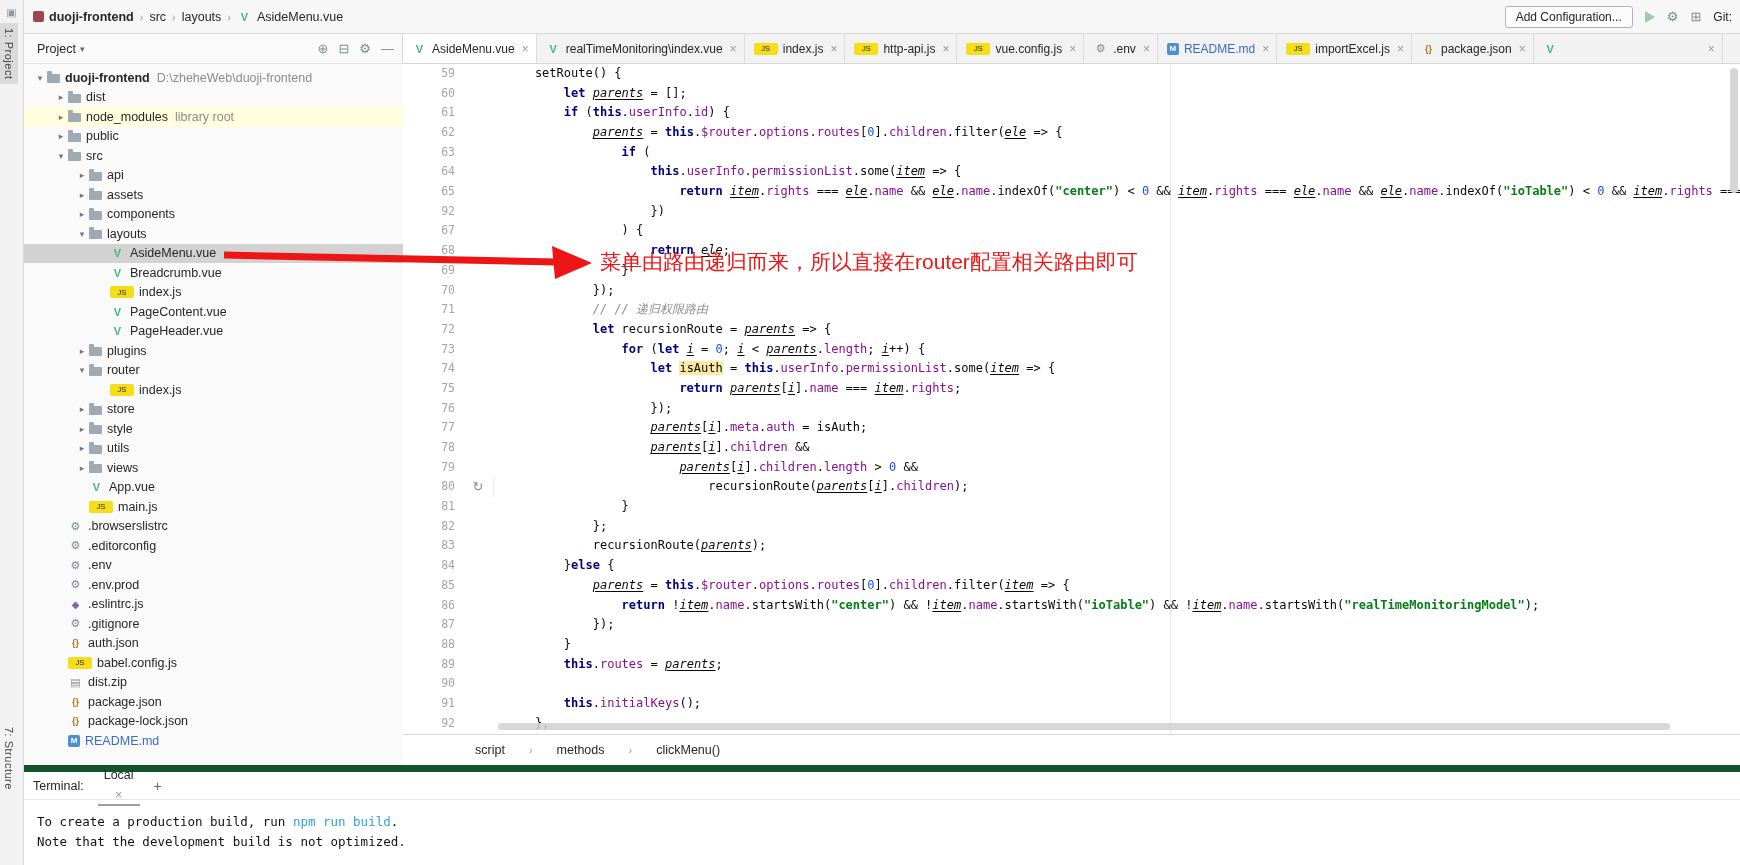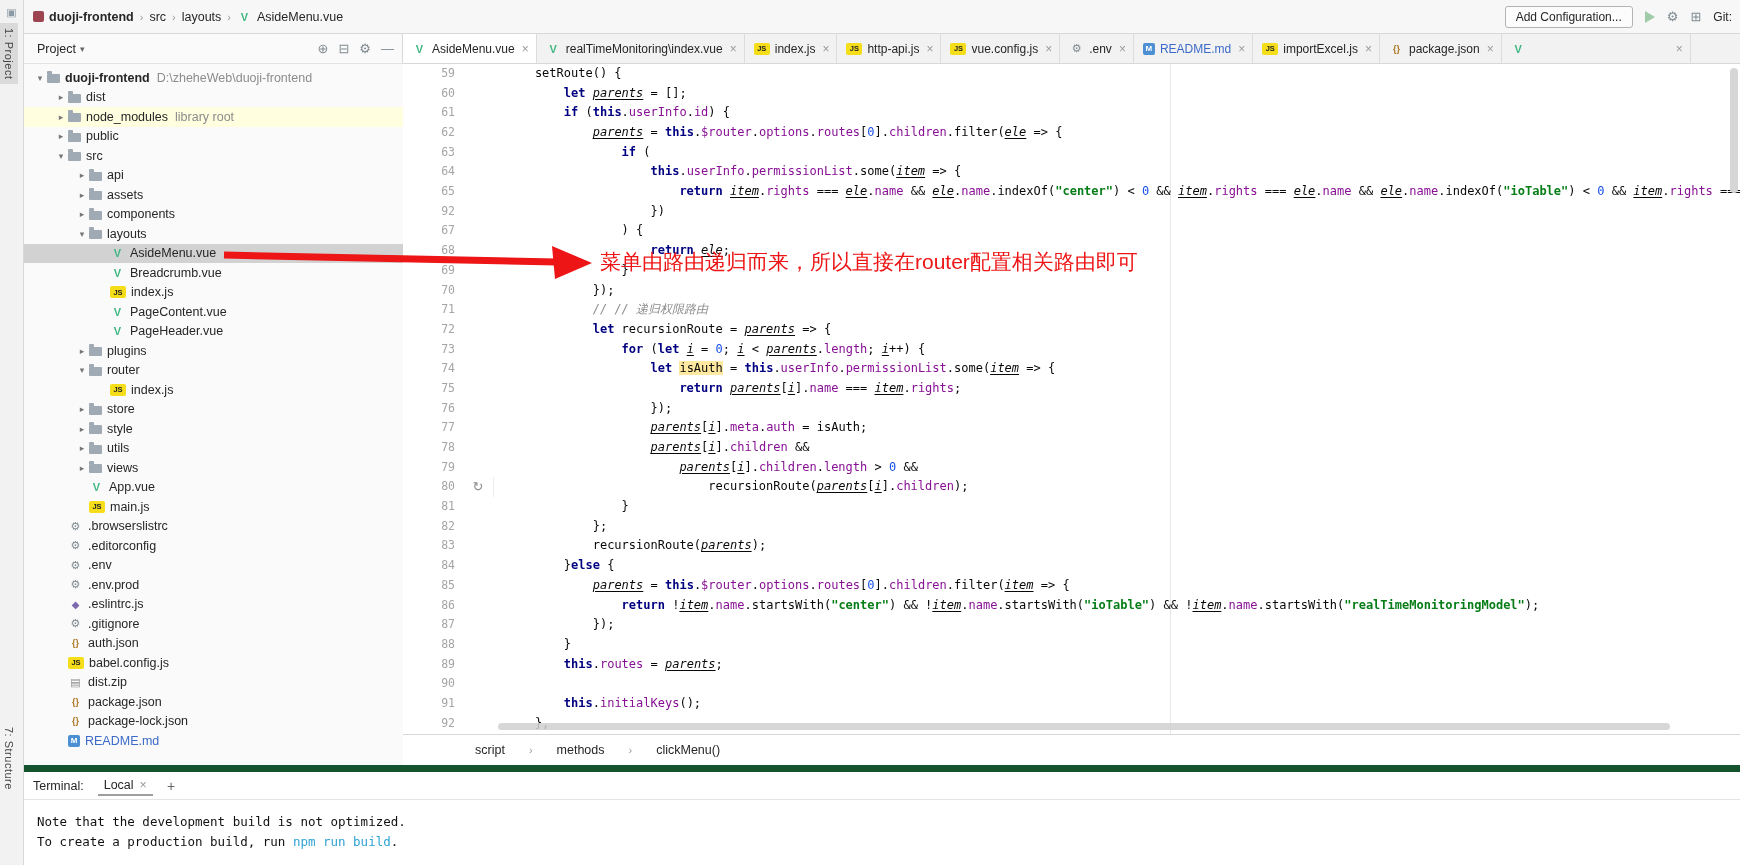--- a/index.html
+++ b/index.html
@@ -42,21 +42,21 @@
   .trow .tlabel{margin-left:5px;}
   .trow .tsub{margin-left:7px;color:#8C8C8C;}
   .trow.selected{background:#D2D2D2;}
   .trow.highlight{background:#FFFFE0;}
 
   
   .fi{display:inline-flex;align-items:center;justify-content:center;width:15px;height:13px;flex:none;font-family:"Liberation Sans",sans-serif;}
   .fi-folder{width:13px;height:9px;background:#9FAAB4;border-radius:1px;position:relative;margin-top:2px;}
   .fi-folder::before{content:"";position:absolute;top:-3px;left:0;width:5px;height:3px;background:#9FAAB4;border-radius:1px 1px 0 0;}
   .fi-vue{color:#41B883;font-weight:700;font-size:11px;}
-  .fi-js{background:#F5DE19;color:#222;font-weight:700;font-size:7.5px;width:16px;height:12px;border-radius:2px;}
+  .fi-js{background:#F5DE19;color:#222;font-weight:400;font-size:7.5px;width:24px;height:12px;border-radius:2px;}
   .fi-json{color:#A8731F;font-weight:700;font-size:9px;}
   .fi-md{background:#4C8FD2;color:#fff;font-weight:700;font-size:8px;width:12px;height:12px;border-radius:2px;}
   .fi-gear{color:#7F8B91;font-size:11px;}
   .fi-eslint{color:#7B68AF;font-size:10px;}
   .fi-zip{color:#8C8C8C;font-size:11px;}
   .fi-project{background:#9C4550;width:11px;height:11px;border-radius:2px;}
 
   
   .editor{position:absolute;left:403px;top:64px;right:0;height:670px;background:#FFFFFF;overflow:hidden;z-index:1;}
   .code{position:absolute;inset:0;overflow:hidden;}
@@ -76,21 +76,21 @@
   .hscroll{position:absolute;left:95px;right:70px;bottom:4px;height:7px;background:#D0D0D0;border-radius:4px;opacity:.85;}
   .vscroll{position:absolute;right:2px;top:4px;width:8px;height:125px;background:#D6D6D6;border-radius:4px;}
 
   
   .crumbbar{position:absolute;left:403px;top:734px;right:0;height:31px;background:#FFFFFF;border-top:1px solid #D8D8D8;display:flex;align-items:center;padding-left:72px;box-sizing:border-box;font-size:12.5px;gap:24px;z-index:2;}
   .crumbbar .crumb-sep{font-size:11px;}
 
   
   .terminal{position:absolute;left:23px;top:765px;right:0;bottom:0;background:#FFFFFF;border-top:7px solid #14532d;z-index:2;}
   .term-head{height:27px;display:flex;align-items:center;gap:14px;padding-left:10px;border-bottom:1px solid #E4E4E4;font-size:12.5px;}
-  .term-tab{display:inline-flex;align-items:center;gap:6px;padding:3px 6px 2px;border-bottom:2px solid #9E9E9E;}
+  .term-tab{display:inline-flex;align-items:center;gap:6px;padding:3px 6px 2px;border-bottom:2px solid #9E9E9E;flex-direction:column;}
   .term-plus{color:#666;font-size:14px;}
   .term-body{padding:12px 0 0 14px;font:12.5px/20px "DejaVu Sans Mono",monospace;color:#111;}
   .t-cyan{color:#2FA3D5;}
 
   
   .anno-svg{position:absolute;left:0;top:0;width:1740px;height:865px;pointer-events:none;z-index:9;}
   .anno-text{position:absolute;left:600px;top:248px;font-size:21px;font-weight:500;white-space:nowrap;pointer-events:none;z-index:9;}
 </style>
 </head>
 <body>
@@ -568,22 +568,22 @@
   <div class="terminal">
     <div class="term-head">
       <span style="font-weight:400">Terminal:</span>
       <span class="term-tab">
         <span>Local</span>
         <span class="tclose" style="color:#9A9A9A;">×</span>
       </span>
       <span class="term-plus">+</span>
     </div>
     <div class="term-body">
+        <div><span class="t-plain">To create a production build, run </span><span class="t-cyan">npm run build</span><span class="t-plain">.</span></div>
         <div><span class="t-plain">Note that the development build is not optimized.</span></div>
-        <div><span class="t-plain">To create a production build, run </span><span class="t-cyan">npm run build</span><span class="t-plain">.</span></div>
       </div>
   </div>
 
   <svg class="anno-svg" viewBox="0 0 1740 865">
     <g>
       <line x1="224" y1="255" x2="556" y2="262" stroke="#ED1515" stroke-width="7"></line>
       <polygon points="592,263 552,246 555,279" fill="#ED1515"></polygon>
     </g>
   </svg>
   <div class="anno-text" style="color: rgb(237, 21, 21);">菜单由路由递归而来，所以直接在router配置相关路由即可</div>

